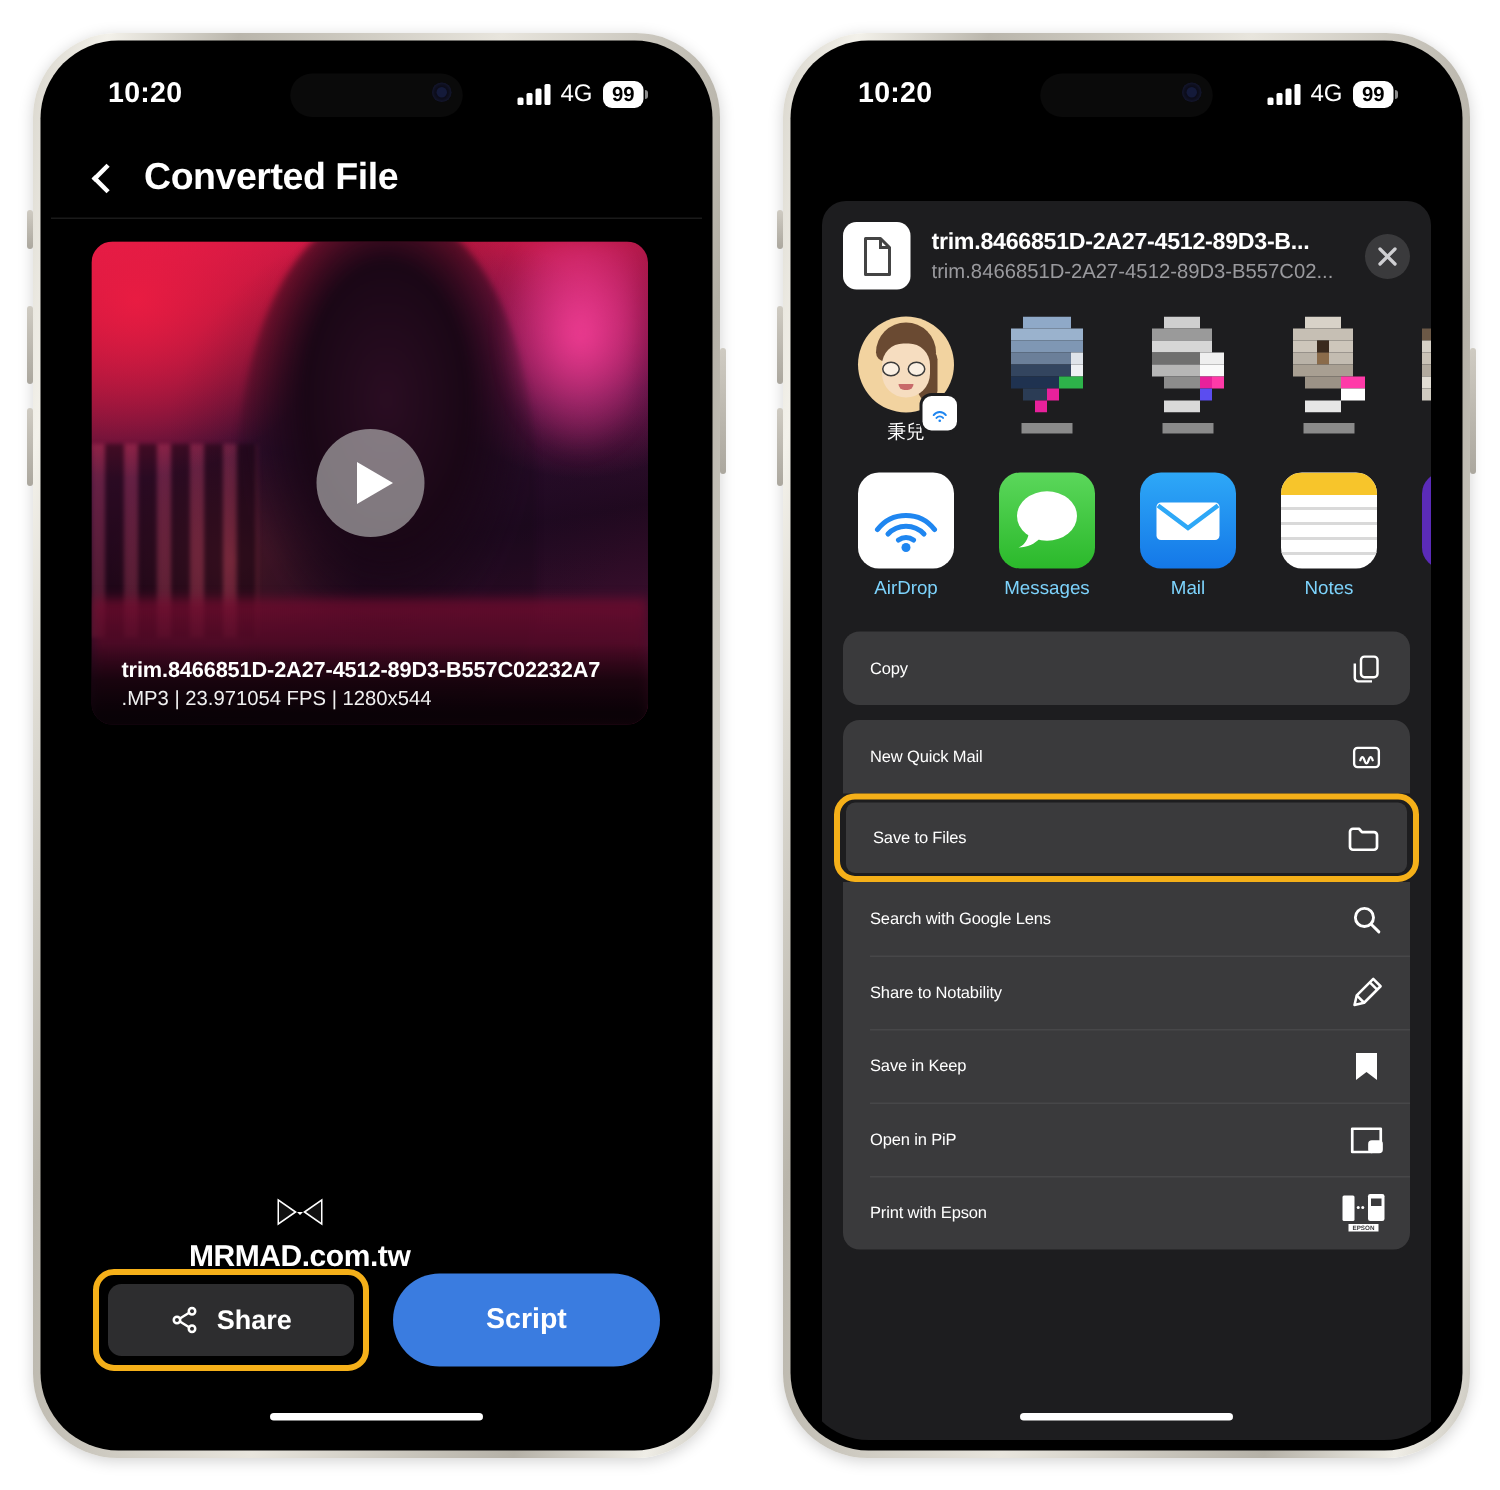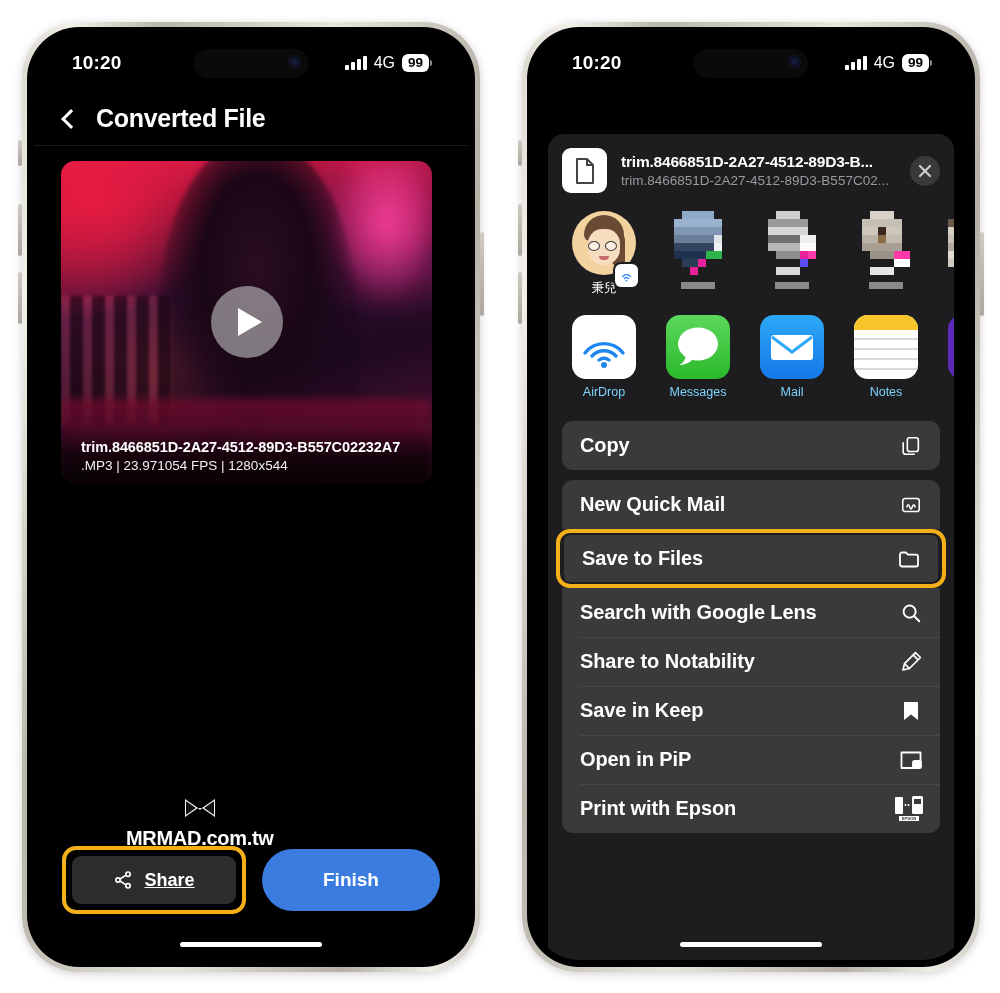--- a/index.html
+++ b/index.html
@@ -144,21 +144,21 @@
 
   
   .btn-row { position:absolute; left:0; right:0; bottom:46px; display:flex; gap:14px; padding:0 28px; align-items:center; }
   .hl-box {
     border:4px solid #f5b019; border-radius:14px; padding:6px;
     display:flex; align-items:center; justify-content:center;
   }
   .btn-share {
     width: 164px; height:48px; background:#2d2d2f; border-radius:9px;
     display:flex; align-items:center; justify-content:center; gap:11px;
-    color:#fff; font-size:18px; font-weight:700;text-decoration:underline;
+    color:#fff; font-size:18px; font-weight:700;
   }
   .btn-finish {
     flex:1; height:62px; background:#3a7ce0; border-radius:31px;
     display:flex; align-items:center; justify-content:center;
     color:#fff; font-size:19px; font-weight:600; margin-left:2px;
   }
   .home-ind {
     position:absolute; bottom:13px; left:50%; transform:translateX(-50%);
     width:142px; height:5px; background:#fff; border-radius:3px;
   }
@@ -207,21 +207,21 @@
 
   .list-group { margin:10px 14px 0 14px; background:#3a3a3c; border-radius:11px; overflow:hidden; }
   .list-group.flat-bottom { border-radius:11px 11px 0 0; }
   .row {
     height:49px; display:flex; align-items:center; justify-content:space-between;
     padding:0 16px 0 18px; position:relative;
   }
   .row + .row::before {
     content:""; position:absolute; left:18px; right:0; top:0; height:1px; background:rgba(255,255,255,.07);
   }
-  .row-label { color:#fff; font-size:20px; letter-spacing:-.1px;font-weight:bold; }
+  .row-label { color:#fff; font-size:11px; letter-spacing:-.1px; }
   .row-ico { width:26px; height:26px; display:flex; align-items:center; justify-content:center; color:#fff; }
   .hl-row-wrap {
     margin:0 8px; border:4px solid #f5b019; border-radius:14px; padding:2px 4px;
     background:transparent;
   }
   .hl-row-wrap .row { height:47px; background:#3a3a3c; border-radius:6px; }
   svg { display:block; }
 </style>
 </head>
 <body>
@@ -295,21 +295,21 @@
                 <circle cx="18" cy="5" r="2.6"></circle>
                   <circle cx="6" cy="12" r="2.6"></circle>
                   <circle cx="18" cy="19" r="2.6"></circle>
                 <line x1="8.3" y1="10.8" x2="15.7" y2="6.2"></line>
                   <line x1="8.3" y1="13.2" x2="15.7" y2="17.8"></line>
               </svg>
               <span>Share</span>
             </div>
           </div>
           <div class="btn-finish">
-            <span>Finish</span>
+            <span>Script</span>
           </div>
         </div>
 
         <div class="home-ind"></div>
       </div>
     </div>
   </div>
 
   <div class="phone" id="phone-right">
     <div class="side-btn sb-left" style="top:118px; height:26px;"></div>

